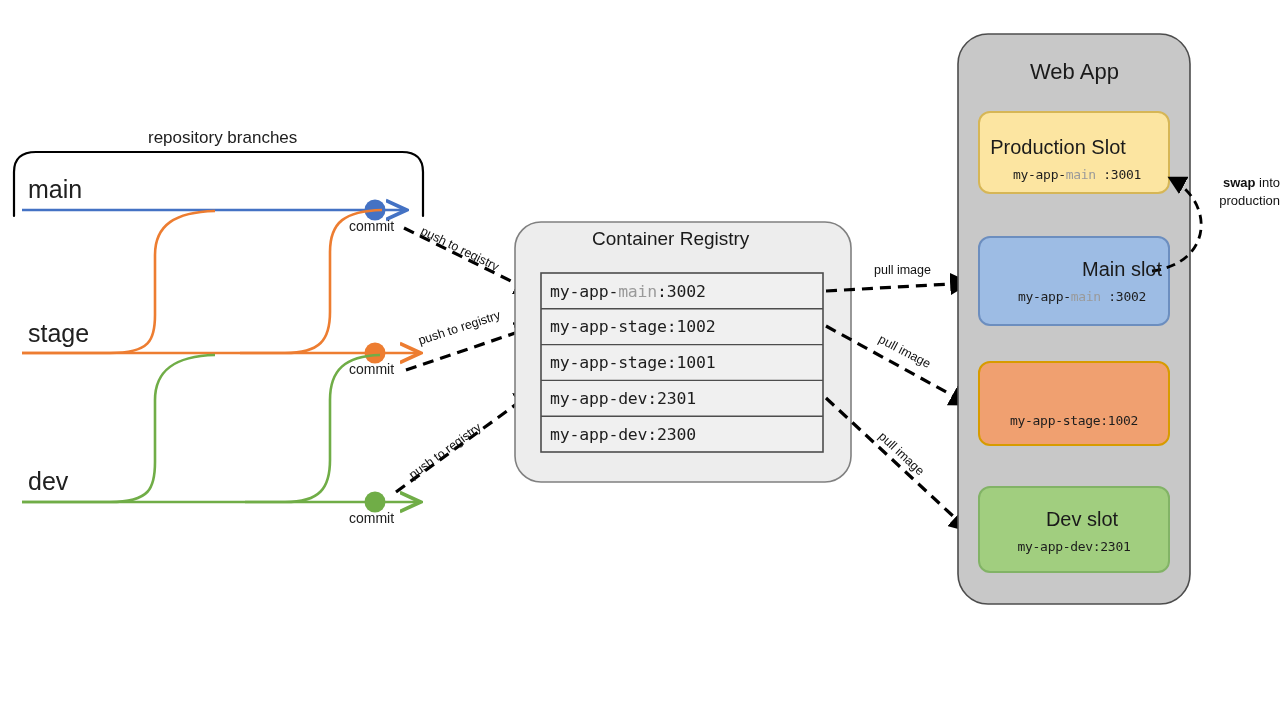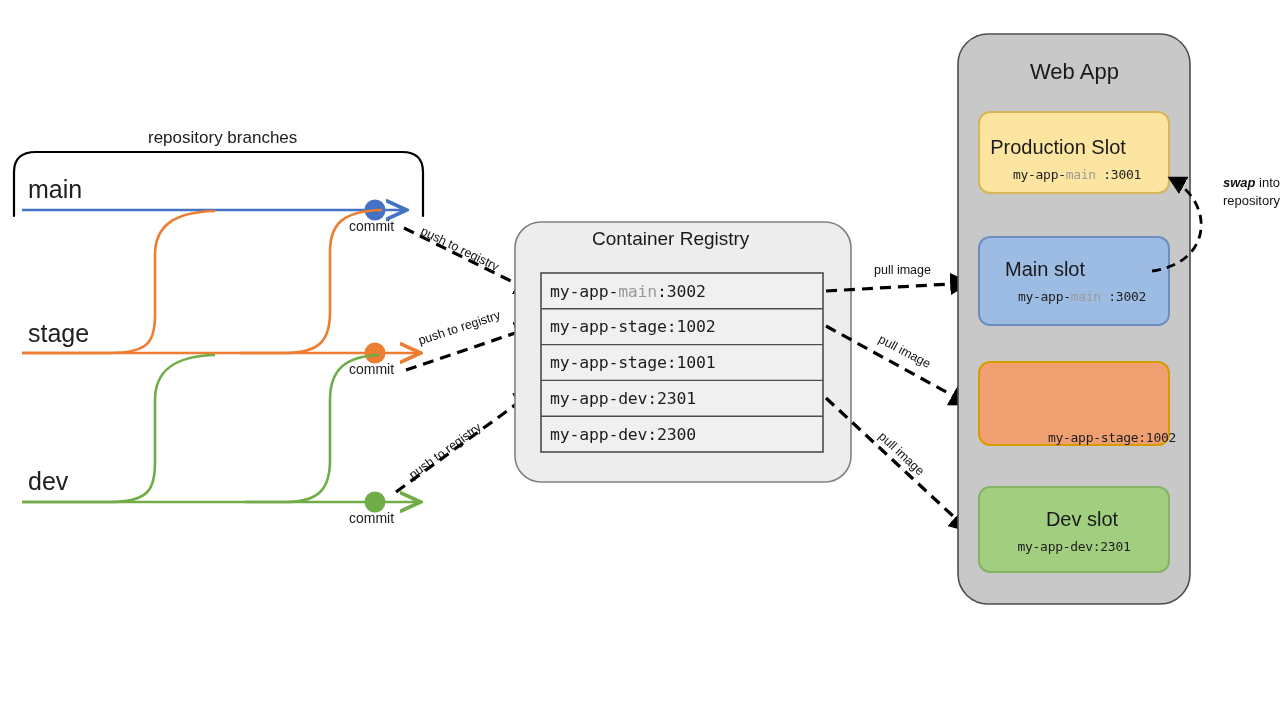--- a/index.html
+++ b/index.html
@@ -93,21 +93,21 @@
     color: #1d1d1d;
     letter-spacing: -0.3px;
   }
   .swap-label {
     position: absolute;
     font-size: 13px;
     color: #111111;
     text-align: right;
     line-height: 1.35;
   }
-  .swap-label b { font-weight: bold; font-style: italic; }
+  .swap-label b { font-weight: bold; }
 </style>
 </head>
 <body>
 
 <div id="stage">
 
   <svg class="layer" viewBox="0 0 1280 720">
     <defs>
       <marker id="arrowBlue" markerWidth="9" markerHeight="9" refX="7" refY="4.5" orient="auto">
         <path d="M0,0.8 L8,4.5 L0,8.2" fill="none" stroke="#4472C4" stroke-width="1.4"></path>
@@ -210,23 +210,23 @@
 
   <div class="txt edge-label-h" style="left:874px; top:264px;">pull image</div>
   <div class="txt edge-label" style="left:879px; top:332px; transform:rotate(28deg);">pull image</div>
   <div class="txt edge-label" style="left:880px; top:428px; transform:rotate(43deg);">pull image</div>
 
   <div class="txt webapp-title" style="left:1030px; top:60px;">Web App</div>
 
   <div class="slot-title" style="left:979px; top:136px; width:158px;">Production Slot</div>
   <div class="slot-sub" style="left:979px; top:167px; width:196px;"><span>my-app-</span><span class="dim">main</span><span>  :3001</span></div>
 
-  <div class="slot-title" style="left:950px; top:258px; width:190px;">Main  slot</div>
+  <div class="slot-title" style="left:1027px; top:258px; width:190px;">Main  slot</div>
   <div class="slot-sub" style="left:979px; top:289px; width:190px;padding-left:8px;"><span>my-app-</span><span class="dim">main</span><span> :3002</span></div>
 
-  <div class="slot-sub" style="left:979px; top:430px; width:190px;margin-left:38px;"><span>my-app-</span><span>stage</span><span>:1002</span></div>
+  <div class="slot-sub" style="left:979px; top:413px; width:190px;"><span>my-app-</span><span>stage</span><span>:1002</span></div>
 
   <div class="slot-title" style="left:979px; top:508px; width:206px;">Dev slot</div>
   <div class="slot-sub" style="left:979px; top:539px; width:190px;"><span>my-app-</span><span>dev</span><span>:2301</span></div>
 
-  <div class="swap-label" style="left:1196px; top:174px; width:84px;"><b>swap</b><span> into</span><br><span>repository</span></div>
+  <div class="swap-label" style="left:1196px; top:174px; width:84px;"><b>swap</b><span> into</span><br><span>production</span></div>
 
 </div>
 
 </body></html>

